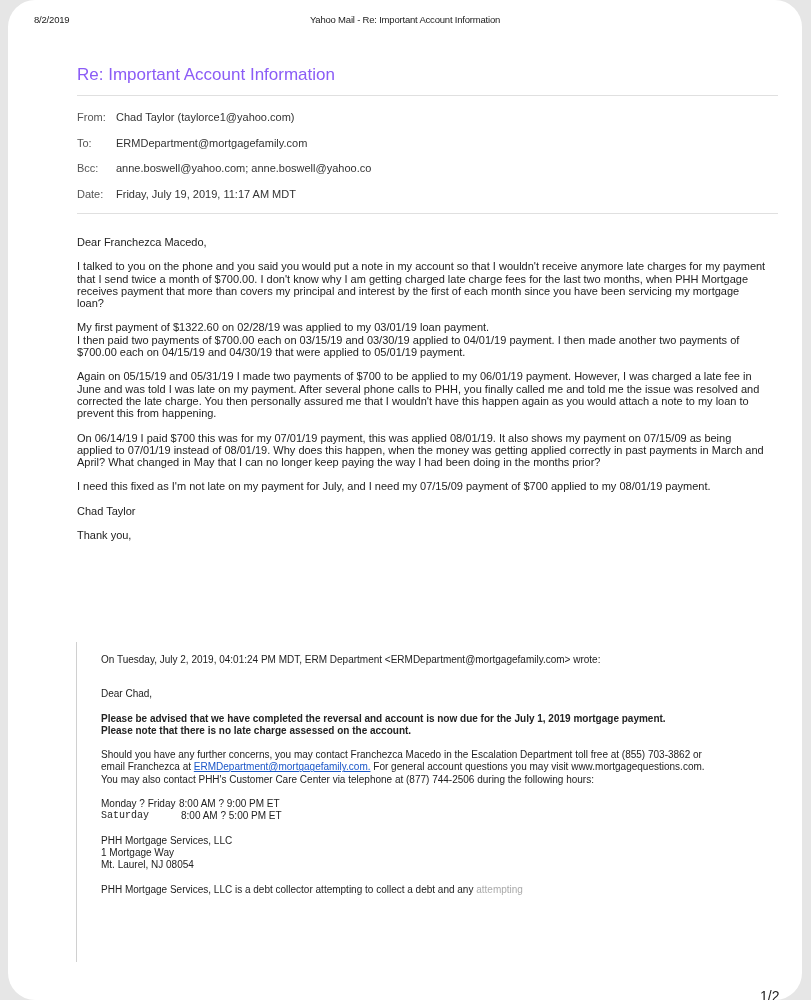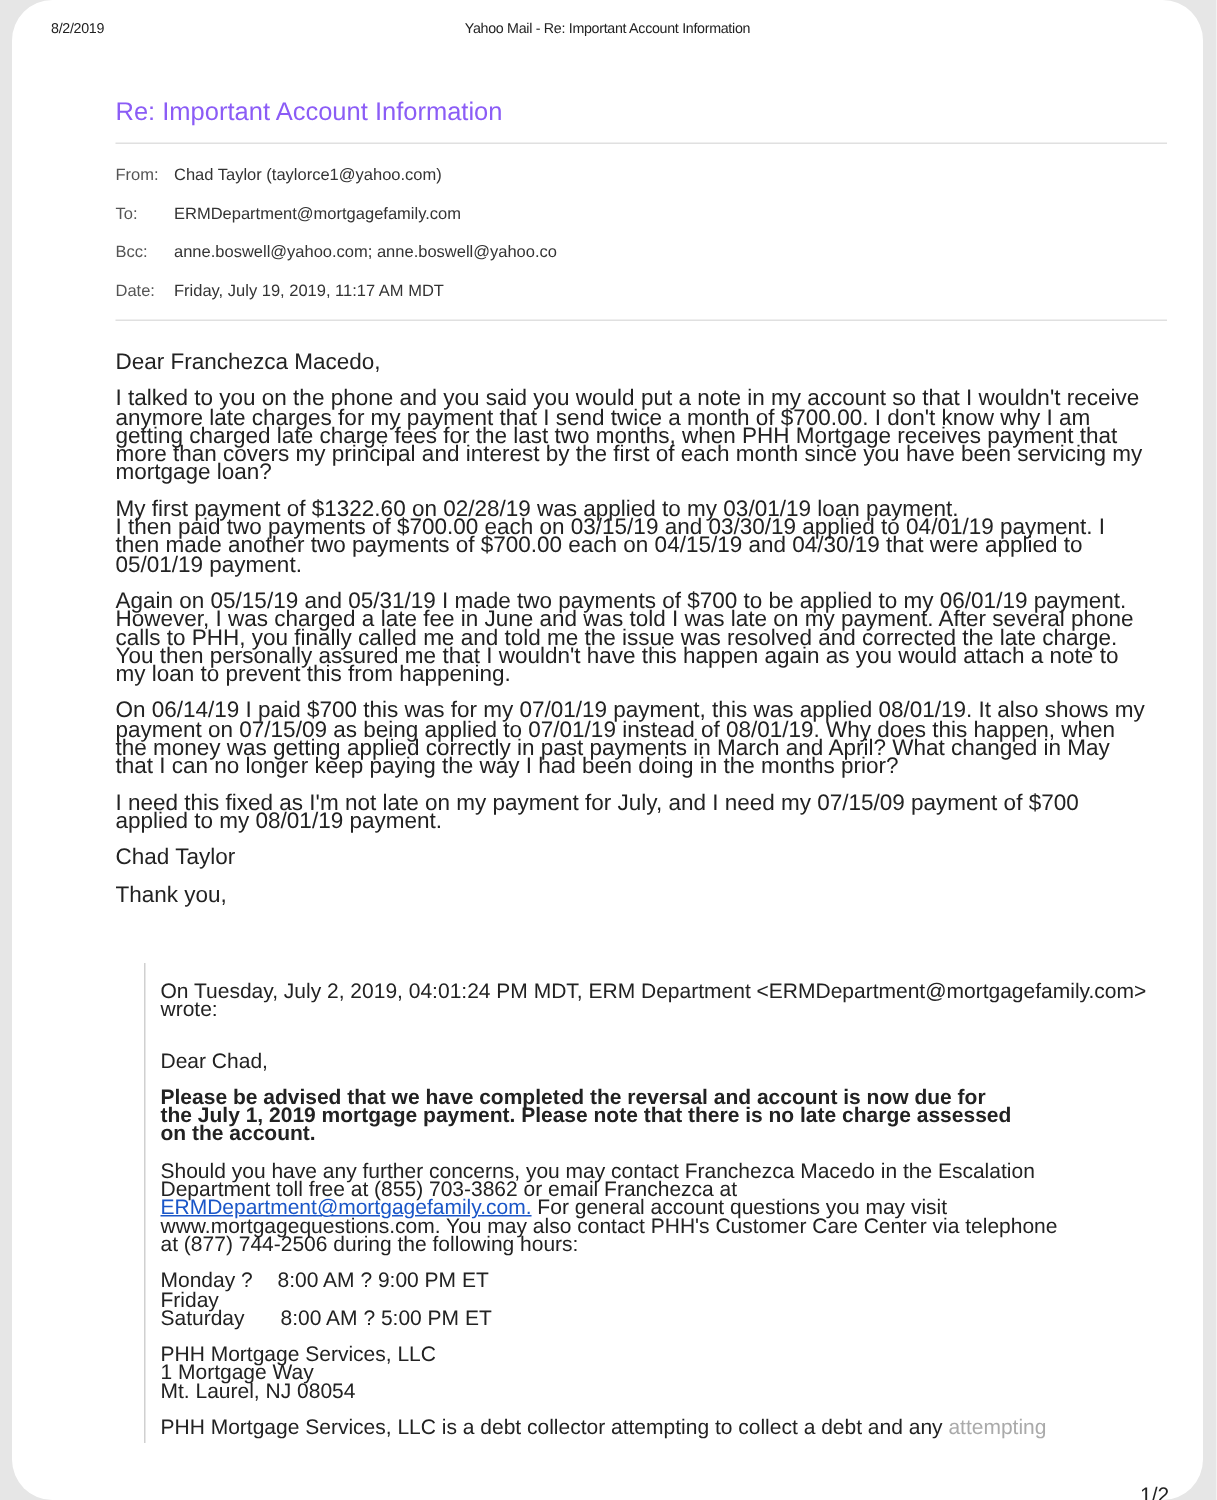--- a/index.html
+++ b/index.html
@@ -26,37 +26,37 @@
     position: absolute; top: 65px; left: 9px;
     font-size: 17px; color: #8b5cf6; font-weight: normal;
   }
   .hr1 { position: absolute; top: 95px; left: 9px; width: 701px; height: 1px; background: #e0e0e0; }
   .hr2 { position: absolute; top: 213px; left: 9px; width: 701px; height: 1px; background: #e0e0e0; }
   .meta { position: absolute; top: 111px; left: 9px; font-size: 11px; color: #333; }
   .meta-row { height: 25.5px; display: flex; }
   .meta-label { width: 39px; color: #555; }
   .body-text {
     position: absolute; top: 236px; left: 9px; width: 690px;
-    font-size: 15px; line-height: 12.3px; color: #222;
+    font-size: 11px; line-height: 12.3px; color: #222;
   }
   .body-text p { margin: 0 0 12px 0; }
   .quote {
     position: absolute; top: 642px; left: 8px; width: 700px; height: 320px;
     border-left: 1px solid #d0d0d0;
-    padding-left: 10px; box-sizing: border-box;
-    font-size: 14px; line-height: 12.3px; color: #222; margin-left: 20px;
+    padding-left: 24px; box-sizing: border-box;
+    font-size: 10px; line-height: 12.3px; color: #222;
   }
   .quote p { margin: 0 0 12px 0; }
   .quote .q-head { margin-bottom: 22px; padding-top: 12px; }
   .link { color: #1a56c8; text-decoration: underline; }
   .faded { color: #aaa; }
   .hours-row { display: flex; }
   .hours-day { width: 78px; }
   .hours-time { }
-  .hours-row.sat .hours-day { width: 80px; }
+  .hours-row.sat .hours-day { width: 80px; font-family: Liberation Mono, monospace; }
   .page-num { position: absolute; left: 752px; top: 988px; font-size: 14px; color: #222; }
 </style>
 </head>
 <body>
 
 <div class="page">
   <div class="print-header">
     <span class="print-date">8/2/2019</span>
     <span class="print-title">Yahoo Mail - Re: Important Account Information</span>
   </div>

